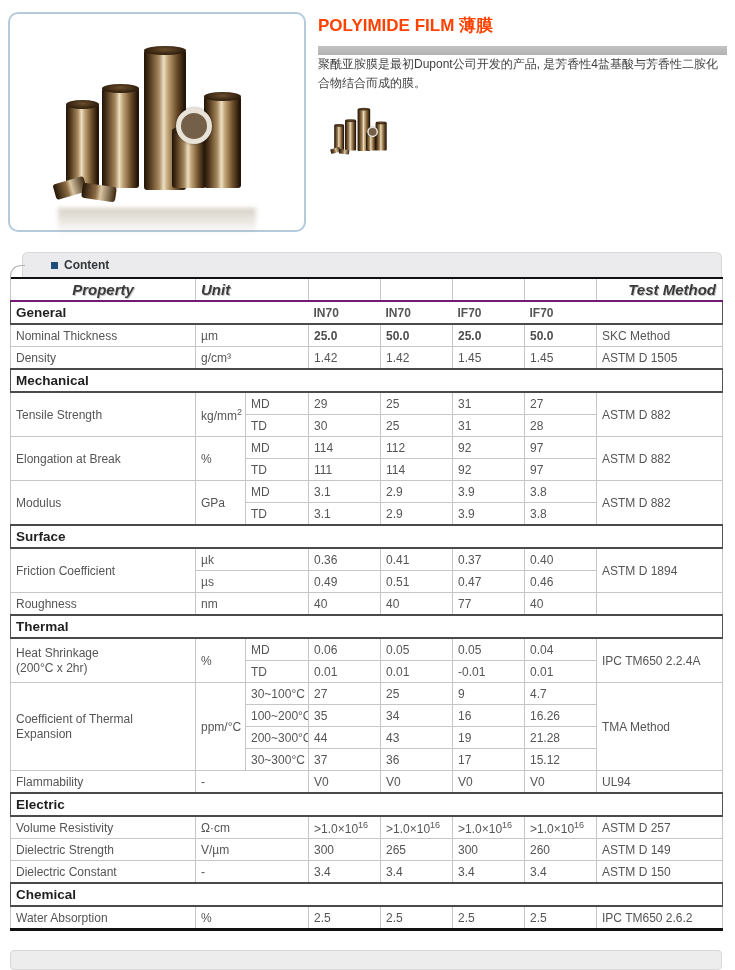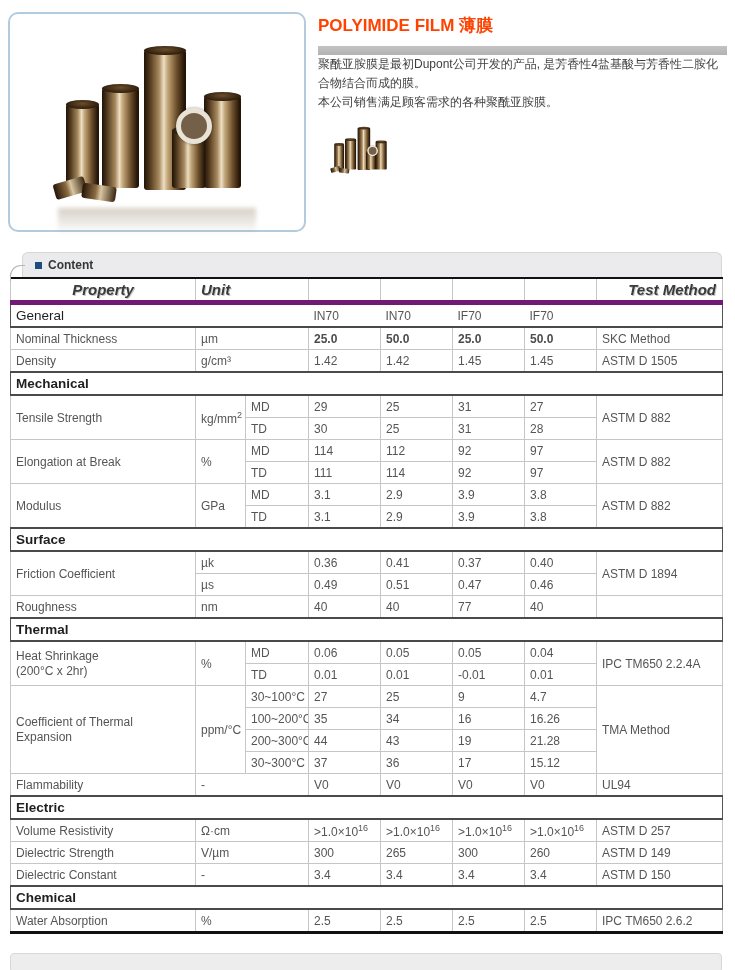--- a/index.html
+++ b/index.html
@@ -36,37 +36,37 @@
   .desc{font-size:12px;color:#3f3f3f;line-height:19px;}
   .desc p{margin:0;}
   .thumb{width:66px;height:58px;overflow:hidden;margin:13px 0 0 12px;cursor:pointer;}
   .thumb .rolls{transform:scale(0.3);transform-origin:0 0;}
 
   
   .content-section{position:absolute;left:10px;top:252px;width:712px;}
   .corner-arc{position:absolute;left:0;top:13px;width:14px;height:15px;
               border-left:1px solid #b5b5b5;border-top:1px solid #b5b5b5;border-top-left-radius:11px;}
   .content-bar{margin-left:12px;height:25px;background:#ebebee;border:1px solid #d7d7da;border-bottom:none;
-               border-radius:6px 6px 0 0;display:flex;align-items:center;padding-left:12px;box-sizing:border-box;}
+               border-radius:6px 6px 0 0;display:flex;align-items:center;padding-left:28px;box-sizing:border-box;}
   .bullet{width:7px;height:7px;background:#1d4d7a;margin-right:6px;}
   .content-label{font-size:12px;font-weight:bold;color:#33373b;}
 
   
   table.spec{border-collapse:collapse;table-layout:fixed;width:712px;
              border-left:1px solid #555;border-right:1px solid #555;
              border-top:2px solid #111;border-bottom:3px solid #111;
              font-size:12px;color:#555;}
   table.spec td{border:1px solid #c6c6c6;height:21px;padding:0 5px;vertical-align:middle;
                 overflow:hidden;white-space:nowrap;}
   tr.thead td{font-size:15px;font-weight:bold;font-style:italic;color:#3a3a3a;
               text-shadow:1px 1px 0 #c9c9c9;}
   .th-prop{text-align:center;}
   .th-test{text-align:right;padding-right:6px !important;}
-  tr.grades td{border-top:5px solid #701a75;border-bottom:2px solid #4a4a4a;
-               border-left:none;border-right:none;font-weight:normal;}
+  tr.grades td{border-top:2px solid #701a75;border-bottom:2px solid #4a4a4a;
+               border-left:none;border-right:none;font-weight:bold;}
   tr.grades td.grade{color:#555;}
   tr.section td{border-top:2px solid #4a4a4a;border-bottom:2px solid #4a4a4a;
                 border-left:none;border-right:none;}
   .sec-label{font-size:13.5px;font-weight:bold;color:#1f1f1f;}
   td.multiline{white-space:pre-line !important;line-height:15px;}
   td.wrap{white-space:normal !important;line-height:15px;}
   tr.bold-vals td.val{font-weight:bold;color:#4c4c4c;margin-left:44px;}
   sup{font-size:9px;}
 
   .bottom-bar{margin-top:19px;width:712px;height:20px;box-sizing:border-box;
@@ -89,21 +89,20 @@
       <div class="tape t-2"></div>
       <div class="refl"></div>
     </div>
   </div>
 
   <div class="right-col">
     <div class="p-title">POLYIMIDE FILM 薄膜</div>
     <div class="divider-bar"></div>
     <div class="desc">
       <p>聚酰亚胺膜是最初Dupont公司开发的产品, 是芳香性4盐基酸与芳香性二胺化合物结合而成的膜。</p>
-      <p>本公司销售满足顾客需求的各种聚酰亚胺膜。</p>
     </div>
     <div class="thumb">
       <div class="rolls">
         <div class="cyl c-a"></div>
         <div class="cyl c-b"></div>
         <div class="cyl c-c"></div>
         <div class="cyl c-e"></div>
         <div class="cyl c-d"></div>
         <div class="ring"></div>
         <div class="tape t-1"></div>

